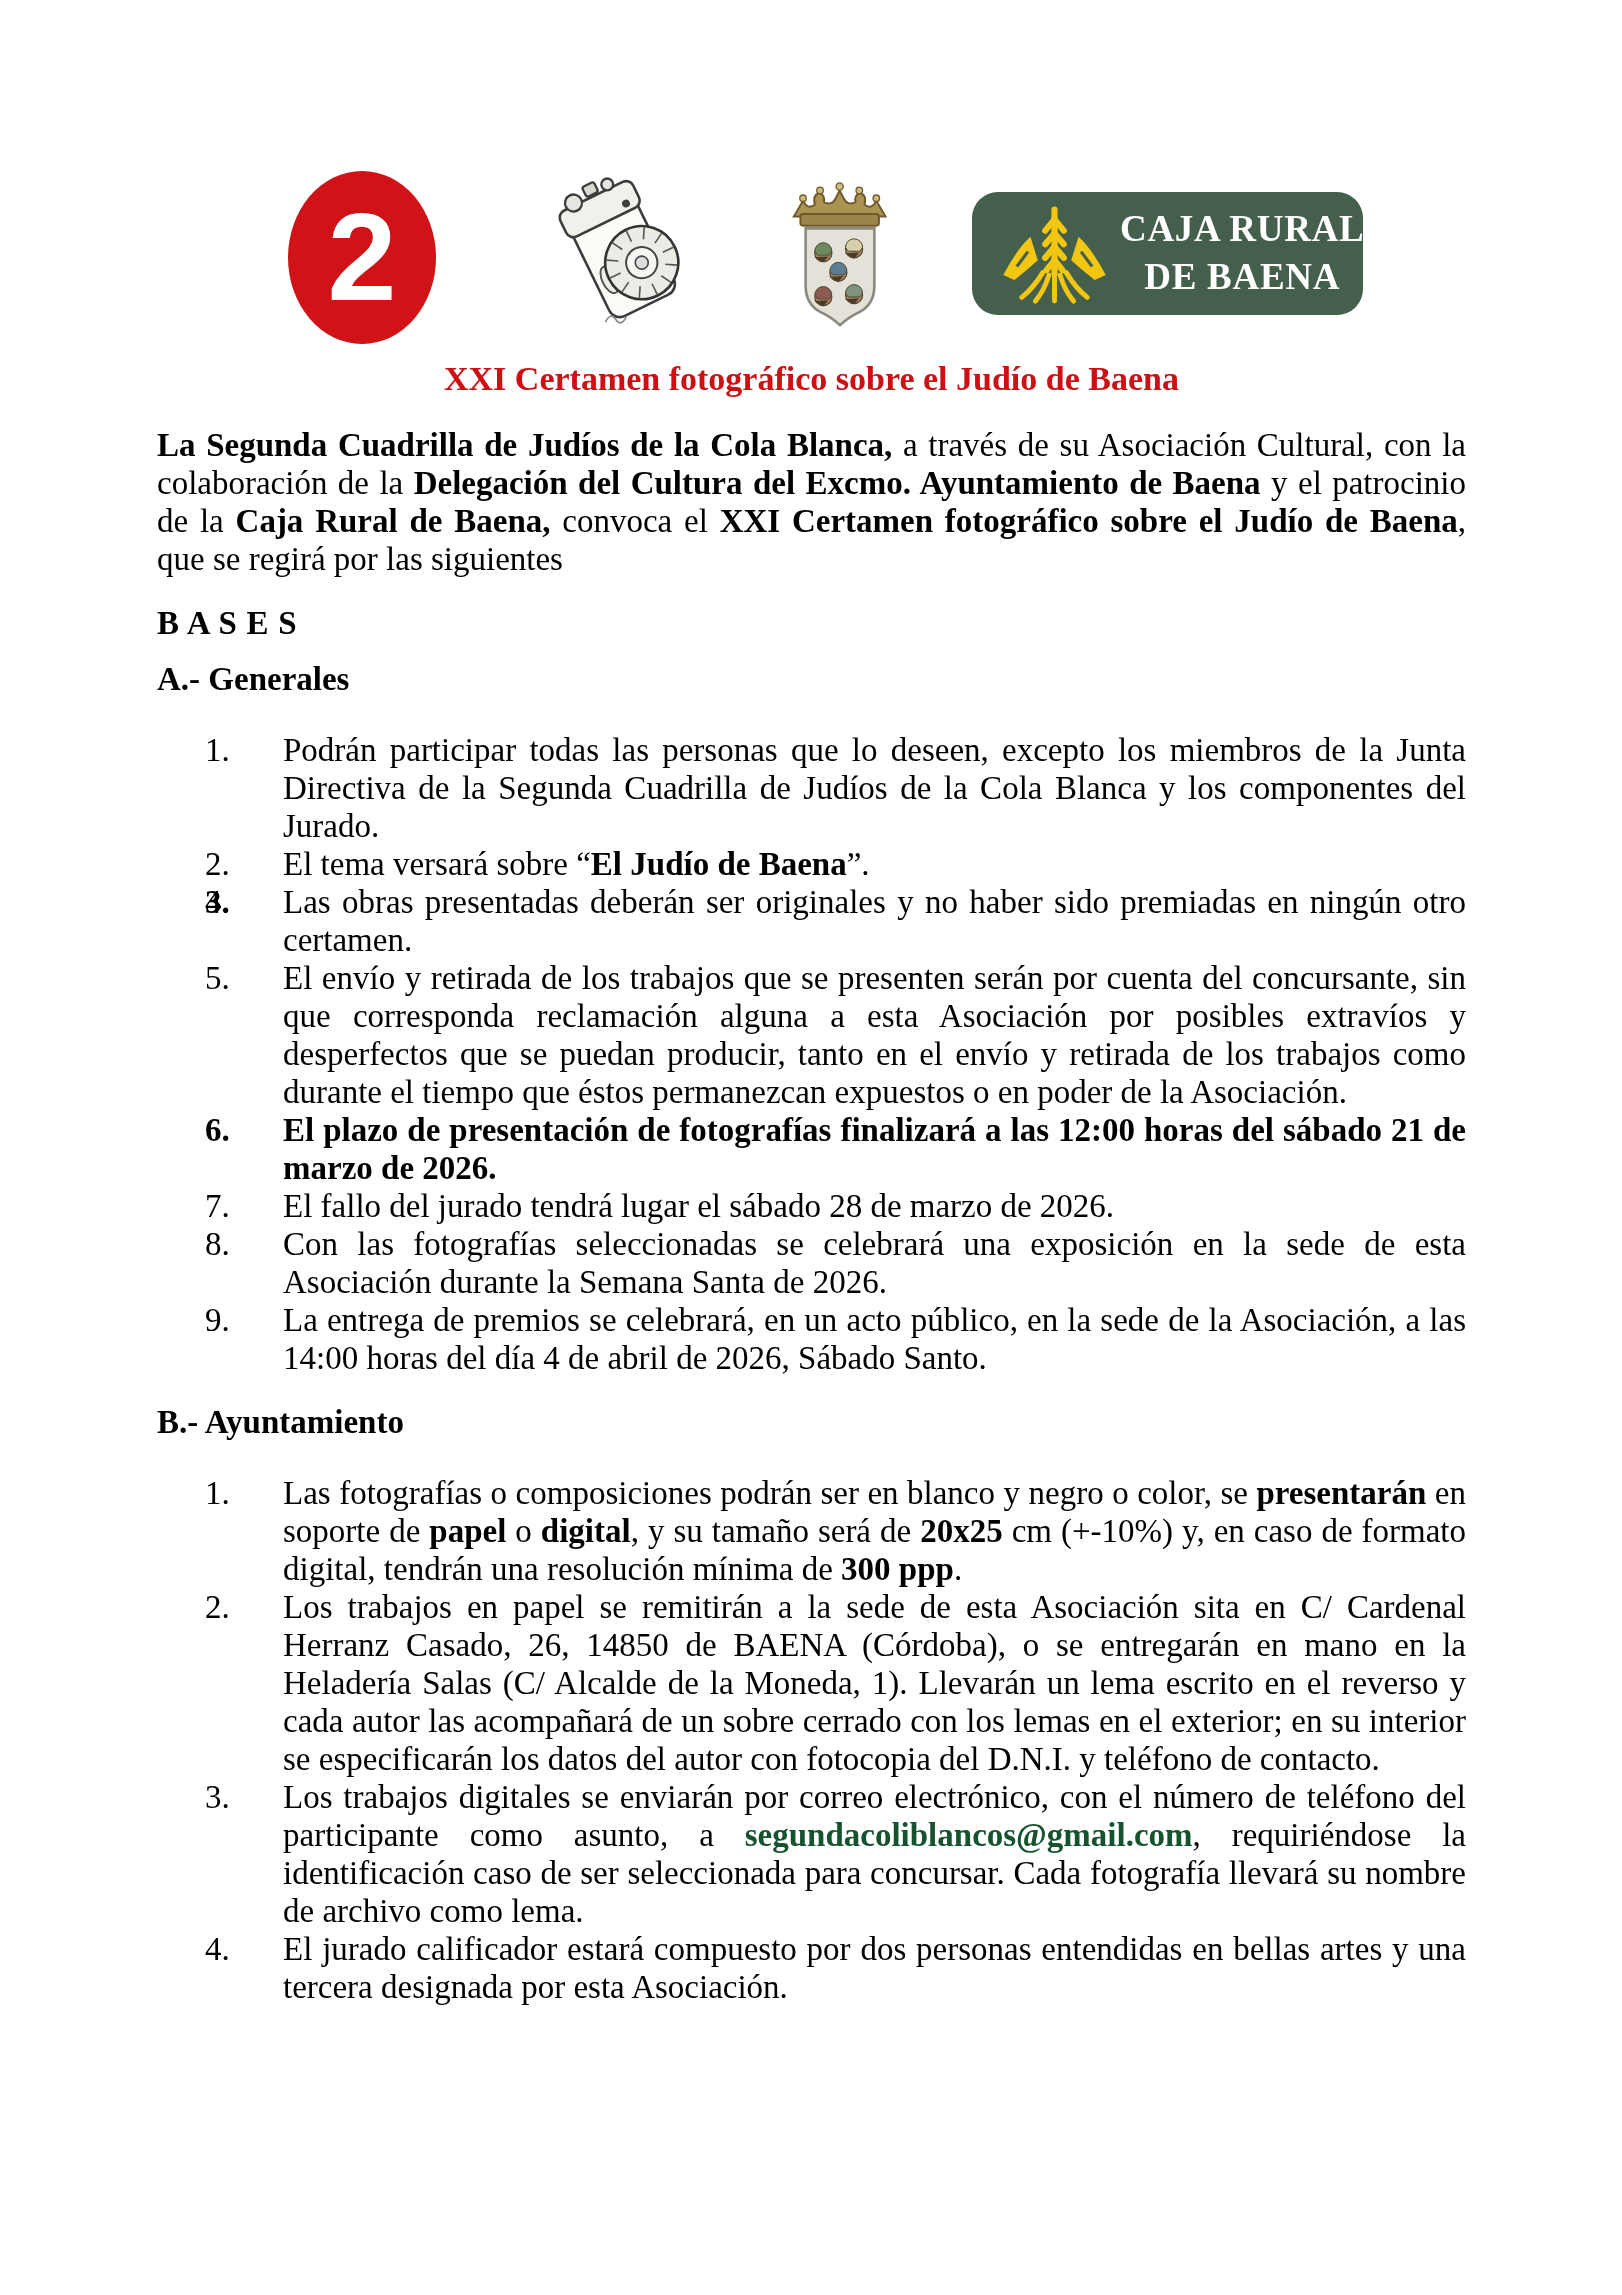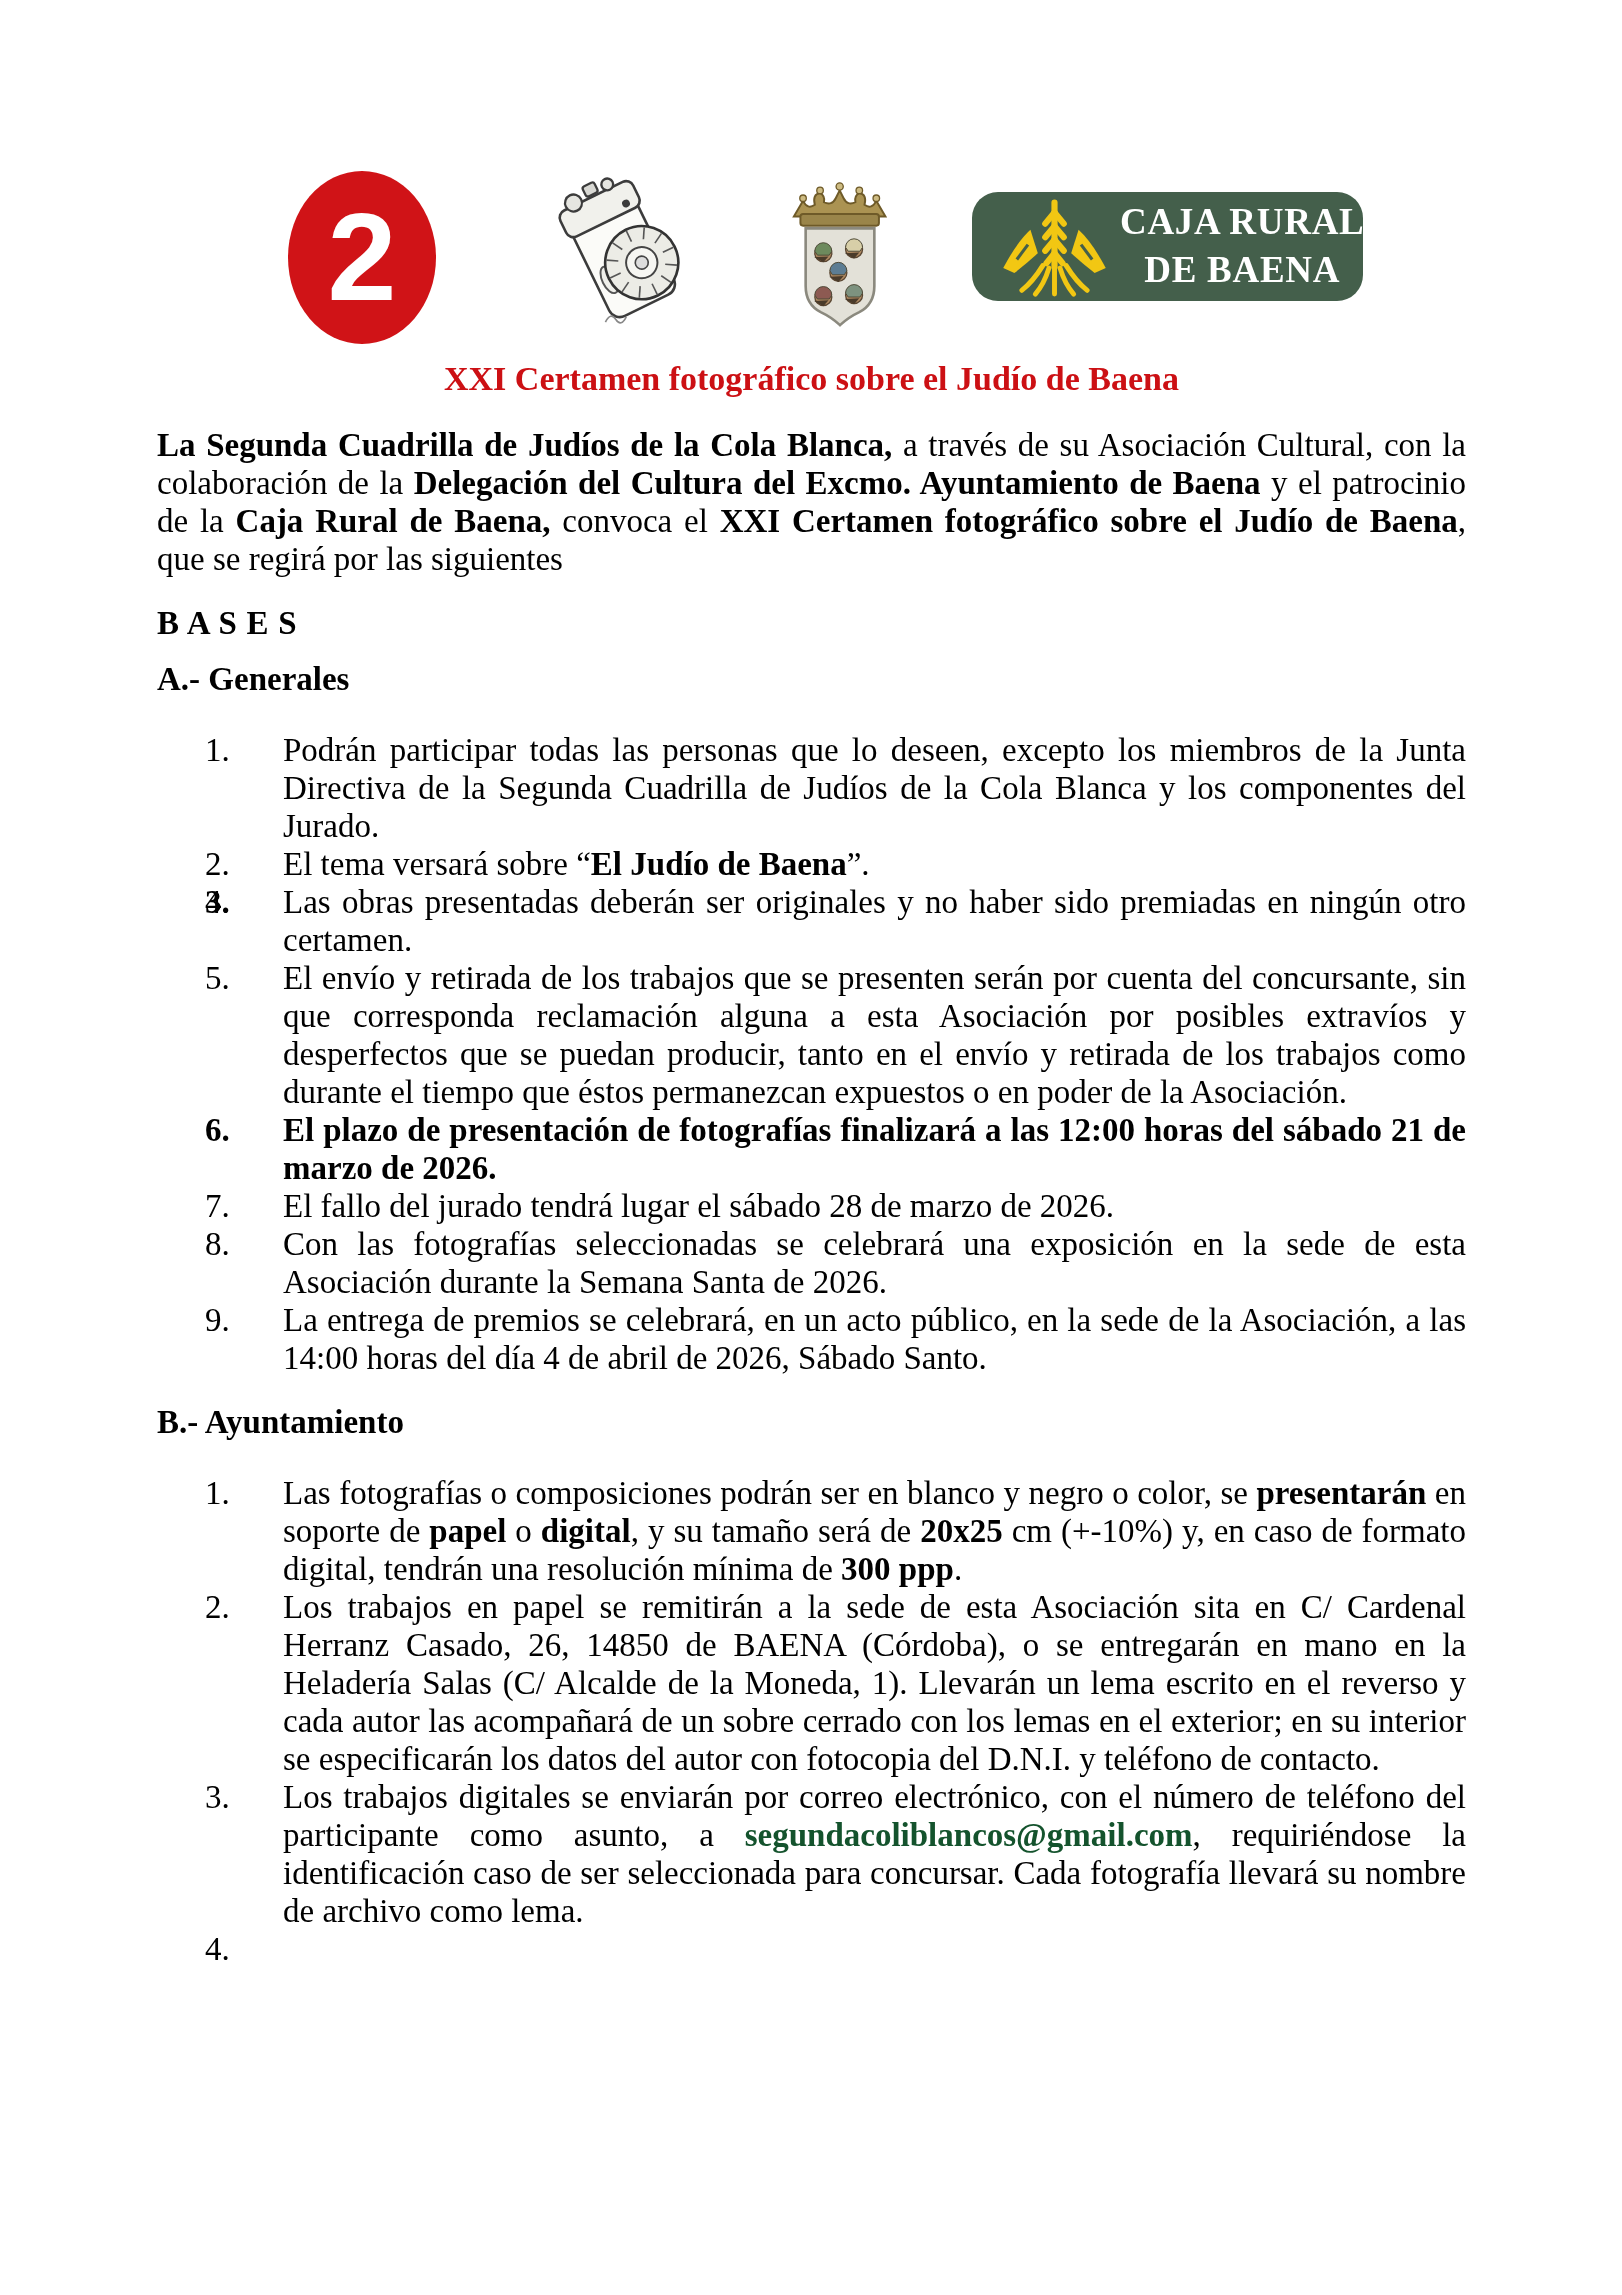--- a/index.html
+++ b/index.html
@@ -24,21 +24,21 @@
     background:#d01317;border-radius:50%;
     display:flex;align-items:center;justify-content:center;
   }
   .badge span{
     color:#fff;font-family:"Liberation Sans",sans-serif;
     font-weight:700;font-size:124px;line-height:1;
   }
   .camera{position:absolute;left:391px;top:5.2px;}
   .shield{position:absolute;left:629px;top:11.8px;}
   .cr{
-    position:absolute;left:815px;top:27.5px;width:391px;height:109px;
+    position:absolute;left:815px;top:27.5px;width:391px;height:123px;
     background:#445f4b;border-radius:26px;
     display:flex;align-items:center;
   }
   .cr .wheat{margin-left:17px;flex:0 0 auto;}
   .crtxt{
     flex:1;color:#ffffff;font-weight:700;
     font-size:37px;line-height:48px;letter-spacing:0.7px;
     text-align:center;padding-right:17px;white-space:nowrap;
   }
 
@@ -192,18 +192,18 @@
         <li><span class="num">7.</span><span><span>El fallo del jurado tendrá lugar el sábado 28 de marzo de 2026.</span></span></li>
         <li><span class="num">8.</span><span><span>Con las fotografías seleccionadas se celebrará una exposición en la sede de esta Asociación durante la Semana Santa de 2026.</span></span></li>
         <li><span class="num">9.</span><span><span>La entrega de premios se celebrará, en un acto público, en la sede de la Asociación, a las 14:00 horas del día 4 de abril de 2026, Sábado Santo.</span></span></li>
       </ol>
 
     <div class="h2 hb">B.- Ayuntamiento</div>
     <ol class="nlist">
         <li><span class="num">1.</span><span><span>Las fotografías o composiciones podrán ser en blanco y negro o color, se </span><span class="b">presentarán</span><span> en soporte de </span><span class="b">papel</span><span> o </span><span class="b">digital</span><span>, y su tamaño será de </span><span class="b">20x25</span><span> cm (+-10%) y, en caso de formato digital, tendrán una resolución mínima de </span><span class="b">300 ppp</span><span>.</span></span></li>
         <li><span class="num">2.</span><span><span>Los trabajos en papel se remitirán a la sede de esta Asociación sita en C/ Cardenal Herranz Casado, 26, 14850 de BAENA (Córdoba), o se entregarán en mano en la Heladería Salas (C/ Alcalde de la Moneda, 1). Llevarán un lema escrito en el reverso y cada autor las acompañará de un sobre cerrado con los lemas en el exterior; en su interior se especificarán los datos del autor con fotocopia del D.N.I. y teléfono de contacto.</span></span></li>
         <li><span class="num">3.</span><span><span>Los trabajos digitales se enviarán por correo electrónico, con el número de teléfono del participante como asunto, a </span><a class="b email">segundacoliblancos@gmail.com</a><span>, requiriéndose la identificación caso de ser seleccionada para concursar. Cada fotografía llevará su nombre de archivo como lema.</span></span></li>
-        <li><span class="num">4.</span></li>
+        <li><span class="num">4.</span><span><span>El jurado calificador estará compuesto por dos personas entendidas en bellas artes y una tercera designada por esta Asociación.</span></span></li>
       </ol>
 
   </div>
 </div>
 
 
 </body></html>

